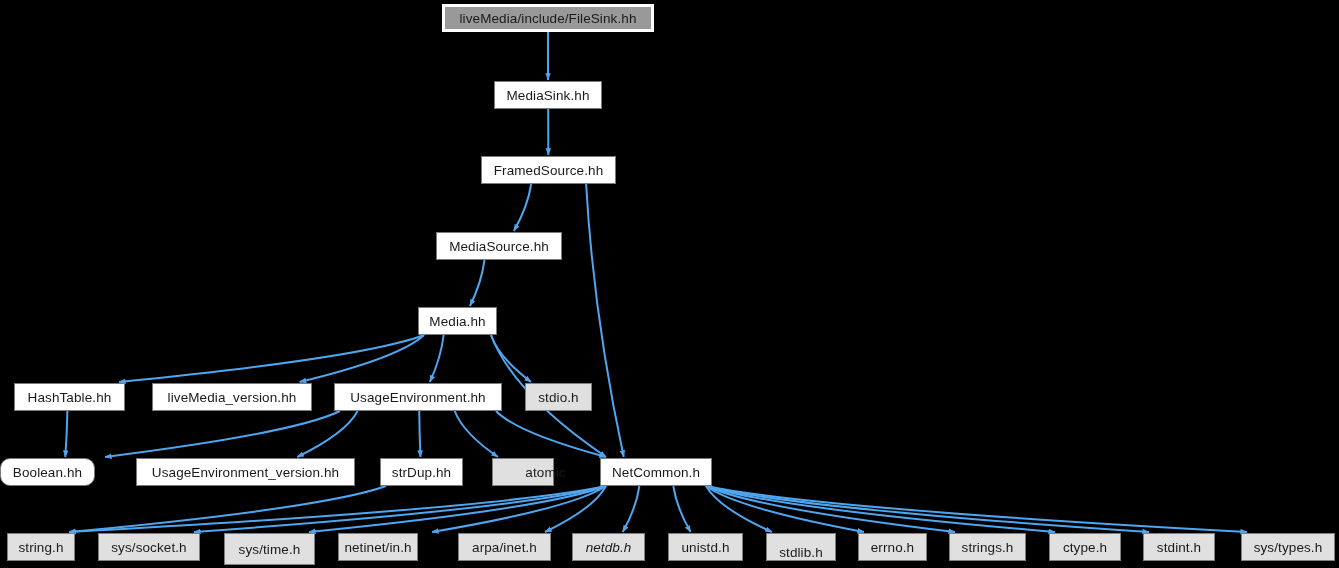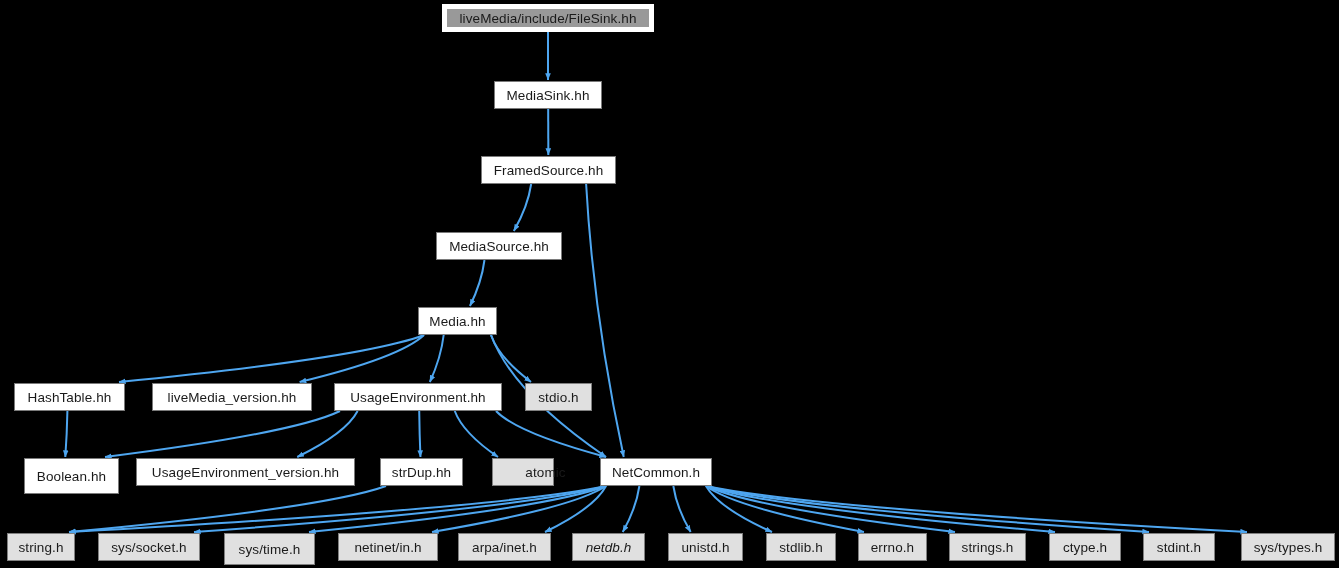--- a/index.html
+++ b/index.html
@@ -12,21 +12,21 @@
     font-family:"Liberation Sans","DejaVu Sans",sans-serif;
     font-size:13.5px;
     color:#1a1a1a;
     white-space:nowrap;
     border:1px solid #7a7a7a;
     background:#ffffff;
     height:28px;
     letter-spacing:0.1px;
   }
   .node-box.sys{background:#e0e0e0;border-color:#808080;}
-  .node-box.root{background:#999999;border:5px solid #ffffff;color:#1a1a1a;}
+  .node-box.root{background:#999999;border:3px solid #ffffff;color:#1a1a1a;}
   .node-label{pointer-events:none;}
 </style>
 </head>
 <body>
 
 <div id="canvas">
   <svg id="edges-svg" xmlns="http://www.w3.org/2000/svg">
       <defs>
         <marker id="arrow" viewBox="0 0 10 8" refX="9.5" refY="4" markerWidth="7" markerHeight="6" orient="auto" markerUnits="userSpaceOnUse">
           <path d="M0,0 L10,4 L0,8 Z" fill="#4ea6f0"></path>
@@ -84,21 +84,21 @@
       </div>
       <div class="node-box" style="left: 152px; top: 383px; width: 160px; height: 28px;">
         <span class="node-label">liveMedia_version.hh</span>
       </div>
       <div class="node-box" style="left: 334px; top: 383px; width: 168px; height: 28px;">
         <span class="node-label">UsageEnvironment.hh</span>
       </div>
       <div class="node-box sys" style="left: 525px; top: 383px; width: 67px; height: 28px;">
         <span class="node-label">stdio.h</span>
       </div>
-      <div class="node-box" style="left: 24px; top: 458px; width: 95px; height: 36px;">
+      <div class="node-box" style="left: 0; top: 458px; width: 95px; height: 28px; border-radius: 10px;">
         <span class="node-label">Boolean.hh</span>
       </div>
       <div class="node-box" style="left: 136px; top: 458px; width: 219px; height: 28px;">
         <span class="node-label">UsageEnvironment_version.hh</span>
       </div>
       <div class="node-box" style="left: 380px; top: 458px; width: 83px; height: 28px;">
         <span class="node-label">strDup.hh</span>
       </div>
       <div class="node-box sys" style="left: 492px; top: 458px; width: 62px; height: 28px; padding-left: 45px;">
         <span class="node-label">atomic</span>
@@ -108,33 +108,33 @@
       </div>
       <div class="node-box sys" style="left: 7px; top: 533px; width: 68px; height: 28px;">
         <span class="node-label">string.h</span>
       </div>
       <div class="node-box sys" style="left: 98px; top: 533px; width: 102px; height: 28px;">
         <span class="node-label">sys/socket.h</span>
       </div>
       <div class="node-box sys" style="left: 224px; top: 533px; width: 91px; height: 32px;">
         <span class="node-label">sys/time.h</span>
       </div>
-      <div class="node-box sys" style="left: 338px; top: 533px; width: 100px; height: 28px;">
+      <div class="node-box sys" style="left: 338px; top: 533px; width: 80px; height: 28px;">
         <span class="node-label">netinet/in.h</span>
       </div>
       <div class="node-box sys" style="left: 458px; top: 533px; width: 93px; height: 28px;">
         <span class="node-label">arpa/inet.h</span>
       </div>
       <div class="node-box sys" style="left: 572px; top: 533px; width: 73px; height: 28px; font-style: italic;">
         <span class="node-label">netdb.h</span>
       </div>
       <div class="node-box sys" style="left: 668px; top: 533px; width: 75px; height: 28px;">
         <span class="node-label">unistd.h</span>
       </div>
-      <div class="node-box sys" style="left: 766px; top: 533px; width: 70px; height: 28px;">
+      <div class="node-box sys" style="left: 766px; top: 533px; width: 70px; height: 28px; align-items: flex-end;">
         <span class="node-label">stdlib.h</span>
       </div>
       <div class="node-box sys" style="left: 858px; top: 533px; width: 69px; height: 28px;">
         <span class="node-label">errno.h</span>
       </div>
       <div class="node-box sys" style="left: 949px; top: 533px; width: 77px; height: 28px;">
         <span class="node-label">strings.h</span>
       </div>
       <div class="node-box sys" style="left: 1049px; top: 533px; width: 72px; height: 28px;">
         <span class="node-label">ctype.h</span>

